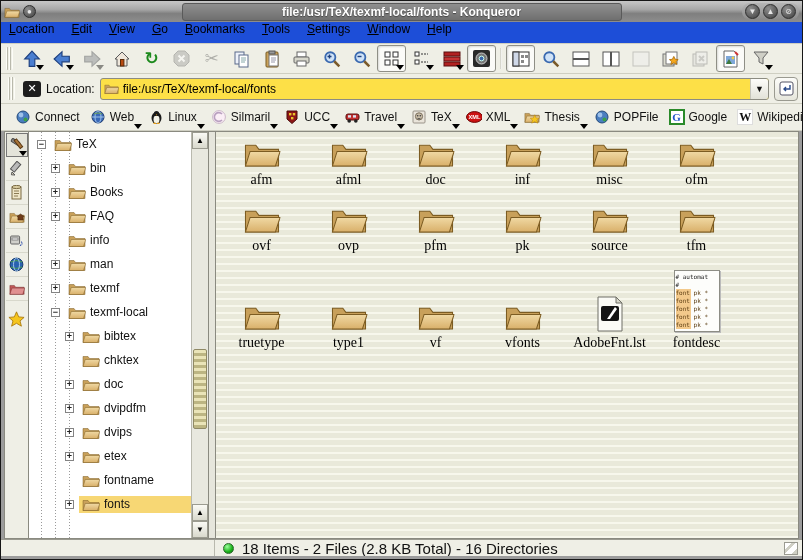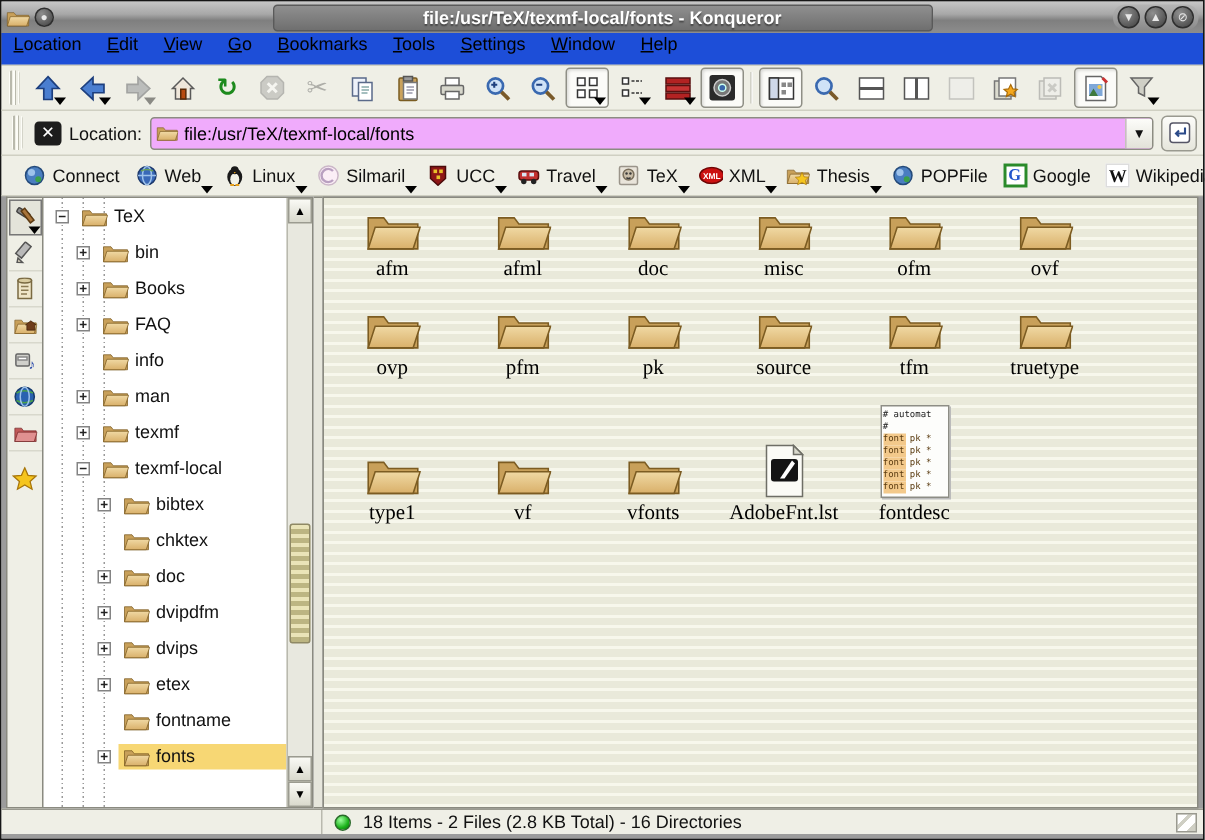--- a/index.html
+++ b/index.html
@@ -37,21 +37,21 @@
   .tbtn svg { display:block; }
   .tsep { width:2px; height:70%; background:linear-gradient(to right,#c9c9bd,#fff); margin:0 3px; }
   .glyph { font-size:17px; line-height:1; }
 
   
   .location-toolbar { height:30px; flex:0 0 30px; padding:0 4px; gap:5px; }
   .clear-btn { width:18px; height:16px; background:#1d1d1d; border-radius:3px; color:#fff; font-size:11px; font-weight:bold;
     display:flex; align-items:center; justify-content:center; }
   .loc-label { display:inline-block; font-size:12px; }
   .loc-label::first-letter { } 
-  .combo { flex:1; height:22px; background:#f0abfc; border:1px solid #8c8c82; border-radius:3px; display:flex; align-items:center; overflow:hidden; }
+  .combo { flex:1; height:22px; background:#fde047; border:1px solid #8c8c82; border-radius:3px; display:flex; align-items:center; overflow:hidden; }
   .combo .mini-folder { margin:0 4px 0 3px; flex:0 0 auto; }
   .combo input { flex:1; border:none; outline:none; font-family:"Liberation Sans","DejaVu Sans",sans-serif; font-size:12px; height:100%; background:transparent; }
   .combo-arrow { width:18px; height:100%; border-left:1px solid #c4c4ba; display:flex; align-items:center; justify-content:center; font-size:9px; color:#111;
     background:linear-gradient(to bottom,#fdfdfa,#e2e2d8); }
   .go-btn { width:24px; height:24px; border:1px solid #9a9a90; border-radius:4px; background:linear-gradient(to bottom,#fcfcf9,#e6e6dc);
     display:flex; align-items:center; justify-content:center; }
 
   
   .bookmark-toolbar { height:27px; flex:0 0 27px; padding:0 2px; gap:2px; }
   .bm { display:flex; align-items:center; gap:4px; padding:2px 4px; border-radius:3px; position:relative; height:23px; }
@@ -106,21 +106,21 @@
   .gitem.doc .ico-doc { display:block; }
   .gitem.preview .ico-preview { display:block; }
   .preview-page { width:46px; height:62px; background:#fdfdfb; border:1px solid #8d8d85; box-shadow:1px 1px 0 #bbb;
     font-family:"DejaVu Sans Mono",monospace; font-size:6px; line-height:8px; padding:2px 1px; overflow:hidden; color:#222; text-align:left; }
   .preview-page div:nth-child(n+3) { color:#5a3b10; background:linear-gradient(to right,#f3c98b 0 35%,transparent 35%); }
 
   
   .statusbar { height:17px; flex:0 0 17px; background:#efefe6; border-top:1px solid #9a9a90; display:flex; align-items:center; padding:0 4px; }
   .status-spacer { width:210px; flex:0 0 210px; border-right:1px solid #b9b9ae; align-self:stretch; }
   .led { width:11px; height:11px; border-radius:50%; margin:0 8px 0 8px; background:radial-gradient(circle at 35% 30%,#9dff9d,#19b119 60%,#0d6b0d); border:1px solid #2a6a2a; }
-  .status-text { font-size:12px; color:#111; }
+  .status-text { font-size:15px; color:#111; }
   .grip { margin-left:auto; width:14px; height:13px; border:1px solid #9a9a90; background:linear-gradient(135deg,#fff 0 30%,#cfcfc4 30% 45%,#fff 45% 75%,#cfcfc4 75%); }
   .frame-bottom { height:3px; flex:0 0 3px; background:#9c9c9c; }
 </style>
 </head>
 <body>
 
 <svg width="0" height="0" style="position:absolute">
   <defs>
     <linearGradient id="foldg" x1="0" y1="0" x2="0" y2="1">
       <stop offset="0" stop-color="#f0d9a4"></stop>
@@ -712,20 +712,27 @@
               <use href="#sym-folder"></use>
             </svg>
 
             <span class="glabel">doc</span>
           </div>
           <div class="gitem folder">
             <svg class="ico-folder" width="38" height="31" viewBox="0 0 36 30">
               <use href="#sym-folder"></use>
             </svg>
 
+            <span class="glabel">inf</span>
+          </div>
+          <div class="gitem folder">
+            <svg class="ico-folder" width="38" height="31" viewBox="0 0 36 30">
+              <use href="#sym-folder"></use>
+            </svg>
+
             <span class="glabel">misc</span>
           </div>
           <div class="gitem folder">
             <svg class="ico-folder" width="38" height="31" viewBox="0 0 36 30">
               <use href="#sym-folder"></use>
             </svg>
 
             <span class="glabel">ofm</span>
           </div>
           <div class="gitem folder">

